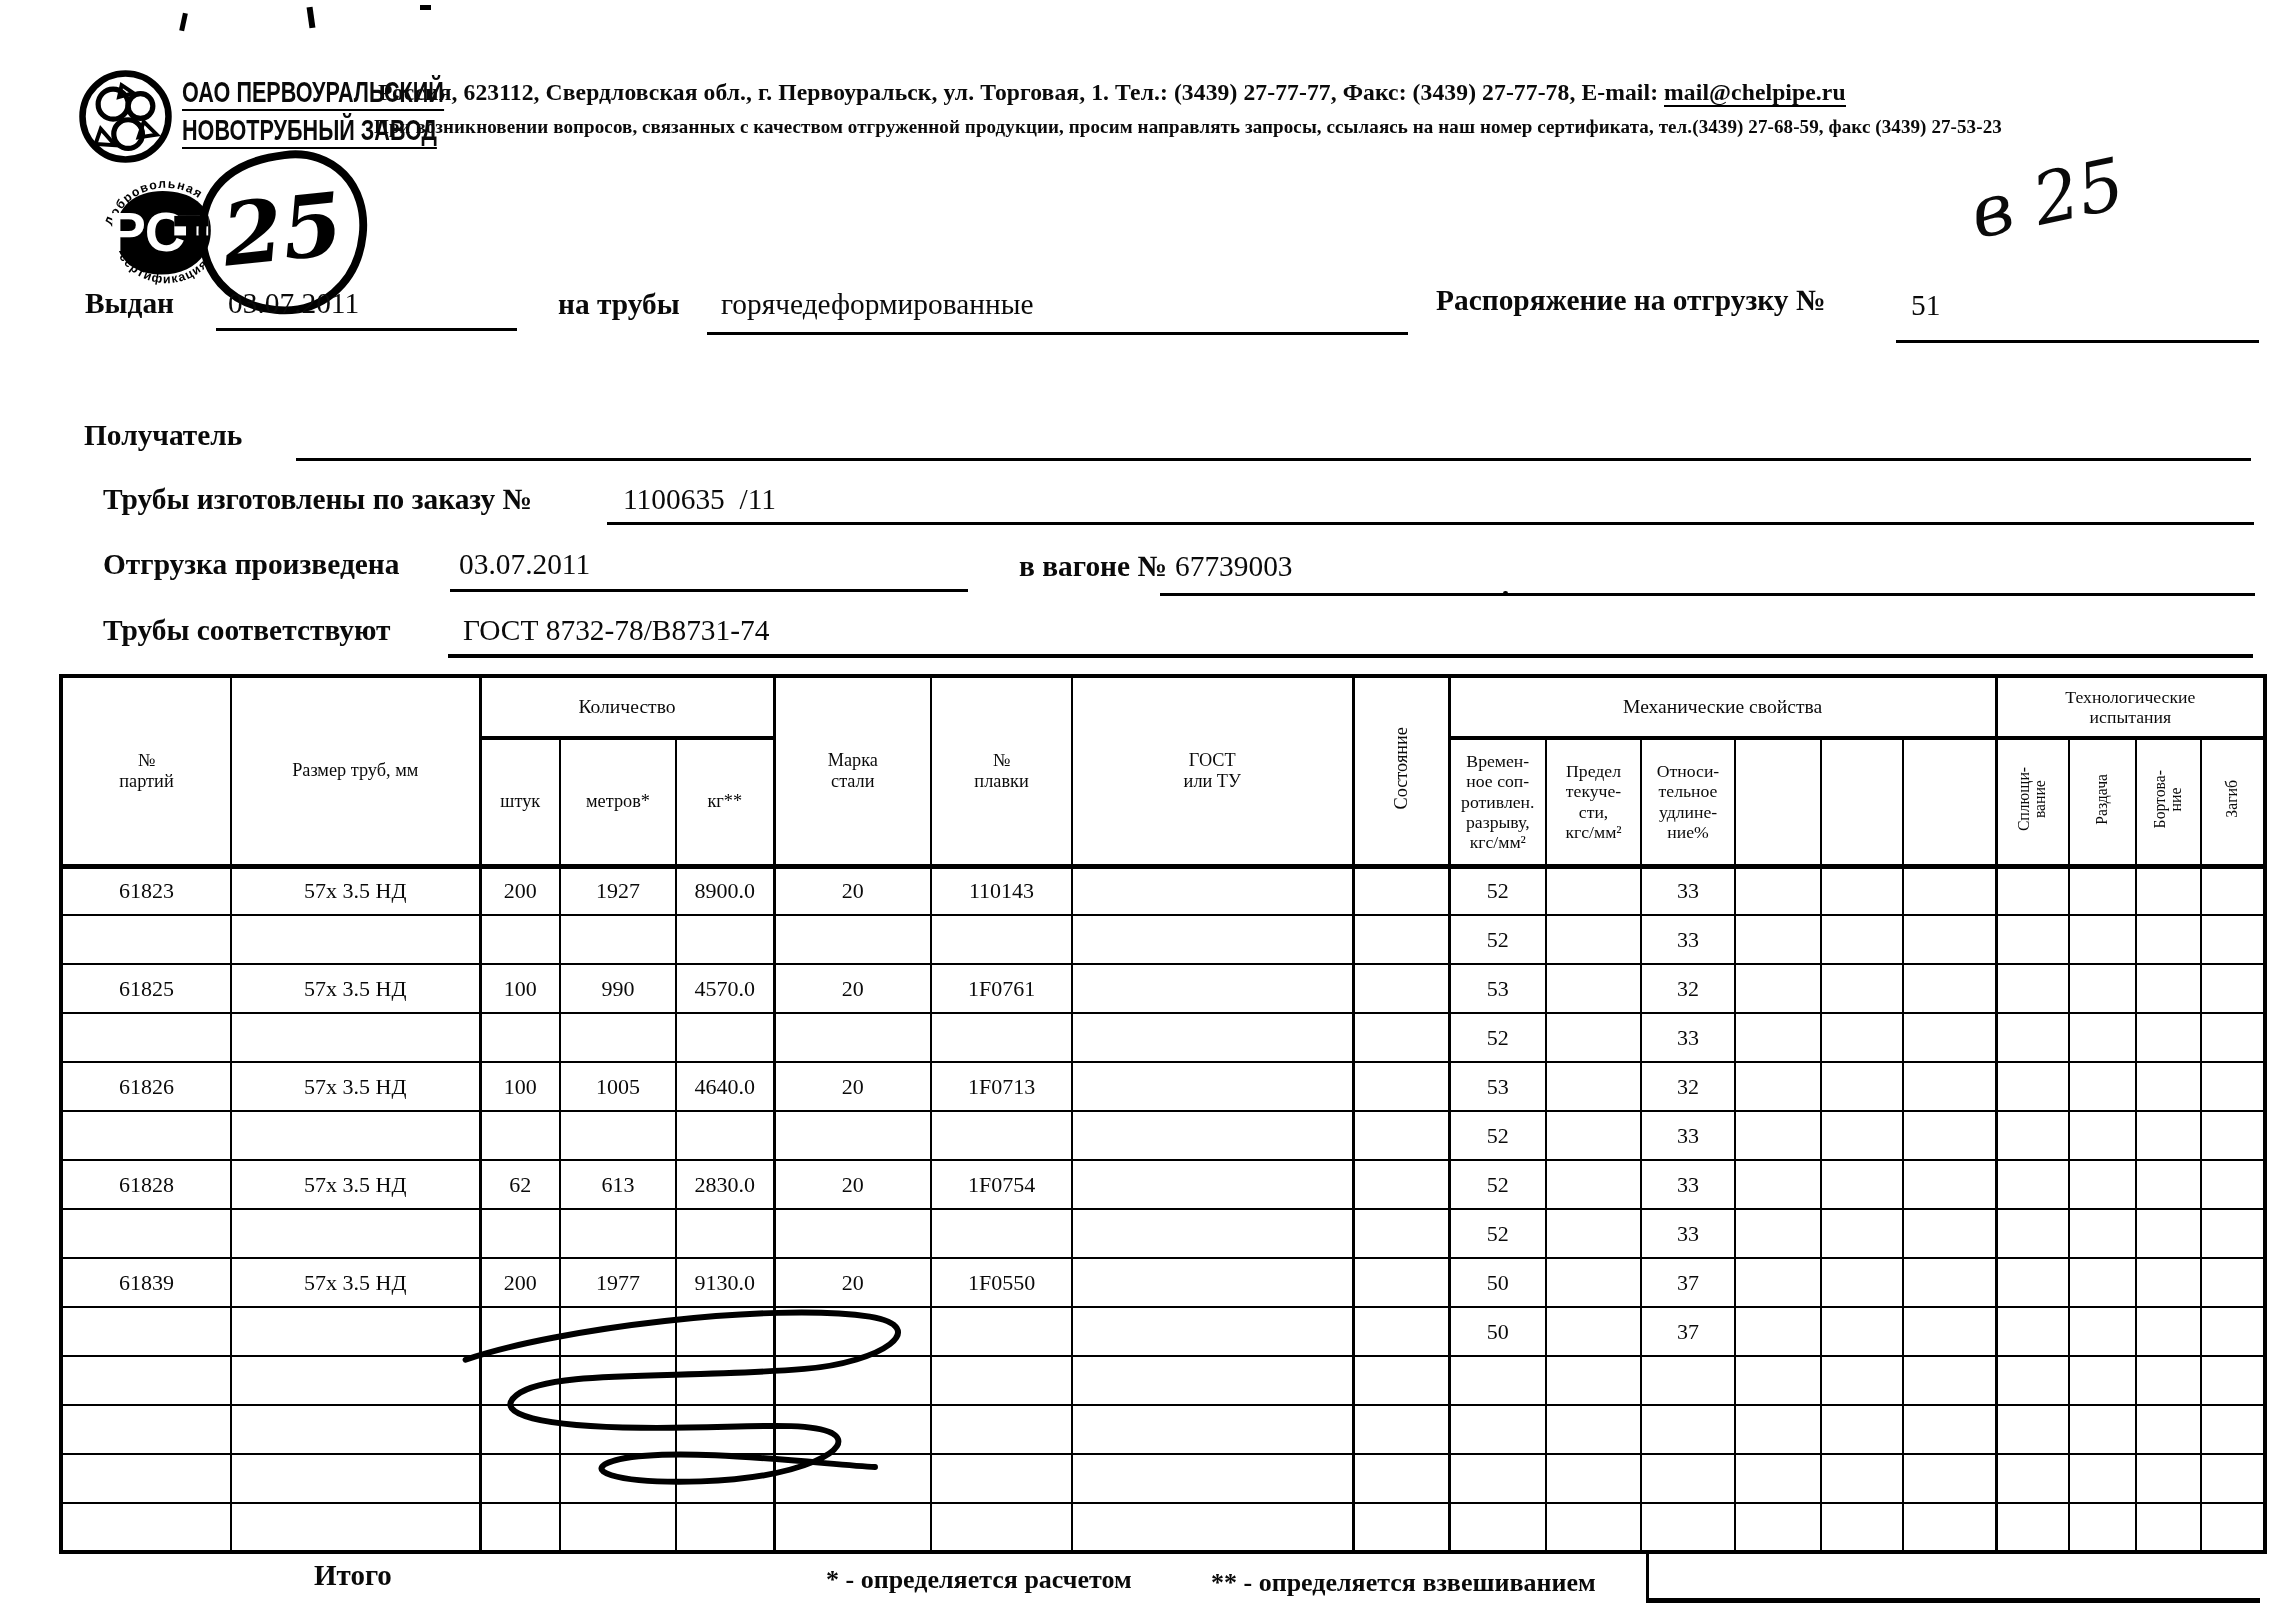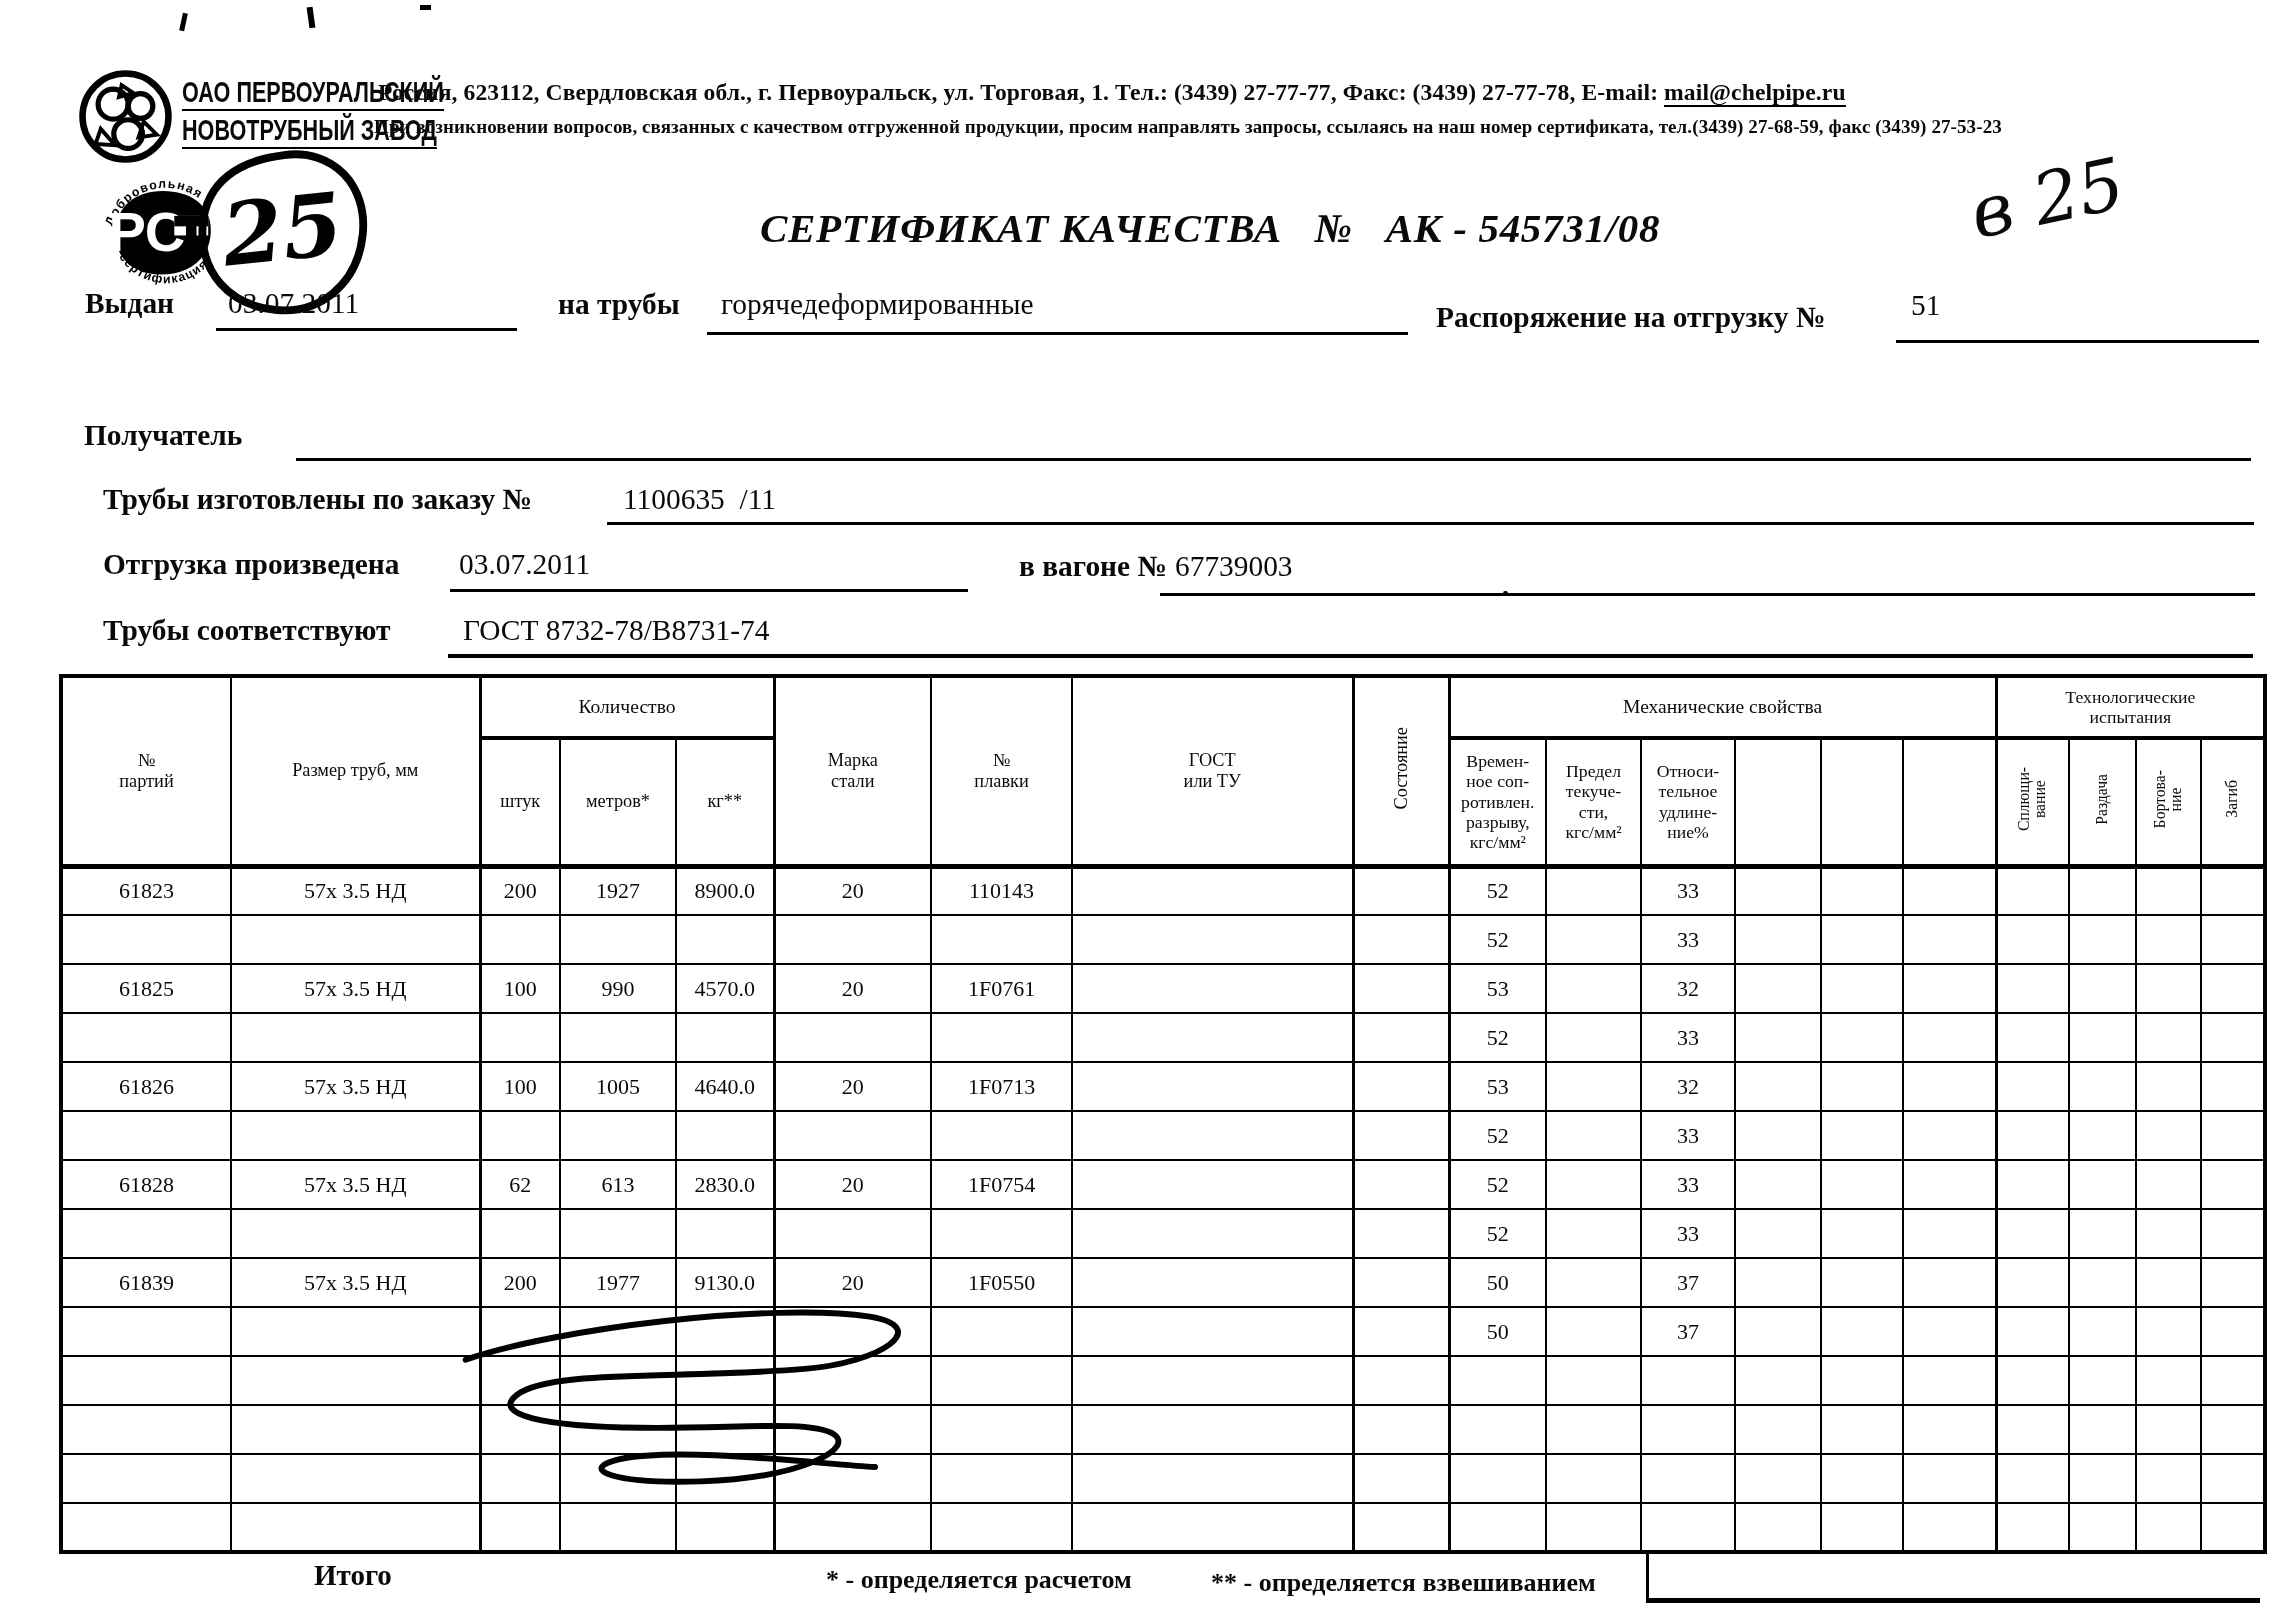--- a/index.html
+++ b/index.html
@@ -86,33 +86,32 @@
     <rect x="120" y="78" width="52" height="30" fill="#fff"></rect>
     <rect x="138" y="78" width="16" height="58" fill="#000"></rect>
     <rect x="120" y="78" width="52" height="16" fill="#000"></rect>
   </svg>
 
   <svg class="abs" style="left:185px;top:143px;" width="196" height="190" viewBox="0 0 300 290">
     <path d="M 152,18 C 228,8 280,66 272,140 C 264,216 206,262 138,255 C 68,248 22,198 27,126 C 32,58 84,26 152,18 Z" fill="none" stroke="#000" stroke-width="12" stroke-linecap="round"></path>
     <text x="150" y="178" text-anchor="middle" font-size="132" font-style="italic" font-weight="bold" font-family="DejaVu Serif, serif" transform="rotate(-6 150 140)">25</text>
   </svg>
 
-  <div class="abs title" style="left:760px;top:204px;"><span>СЕРТИФИКАТ КАЧЕСТВА</span>   <span>№</span>   <span>АК - 545731/08</span></div>
 
   <div class="abs hand" style="left:1970px;top:157px;font-size:71px;transform:rotate(-12deg);">в 25</div>
 
   <div class="abs lbl" style="left:85px;top:287px;">Выдан</div>
   <div class="abs val" style="left:228px;top:287px;">03.07.2011</div>
   <div class="rule" style="left:216px;top:328px;width:301px;height:3.3px;"></div>
 
   <div class="abs lbl" style="left:558px;top:288px;">на трубы</div>
   <div class="abs val" style="left:721px;top:288px;">горячедеформированные</div>
   <div class="rule" style="left:707px;top:332px;width:701px;height:3.3px;"></div>
 
-  <div class="abs lbl" style="left:1436px;top:301px;text-align:right;">Распоряжение на отгрузку №</div>
+  <div class="abs lbl" style="left:1436px;top:284px;text-align:right;">Распоряжение на отгрузку №</div>
   <div class="abs val" style="left:1911px;top:289px;">51</div>
   <div class="rule" style="left:1896px;top:340px;width:363px;height:2.6px;"></div>
 
   <div class="abs lbl" style="left:84px;top:419px;">Получатель</div>
   <div class="rule" style="left:296px;top:458px;width:1955px;height:3.3px;"></div>
 
   <div class="abs lbl" style="left:103px;top:483px;">Трубы изготовлены по заказу №</div>
   <div class="abs val" style="left:623px;top:483px;">1100635  /11</div>
   <div class="rule" style="left:607px;top:522px;width:1647px;height:3.3px;"></div>
 

